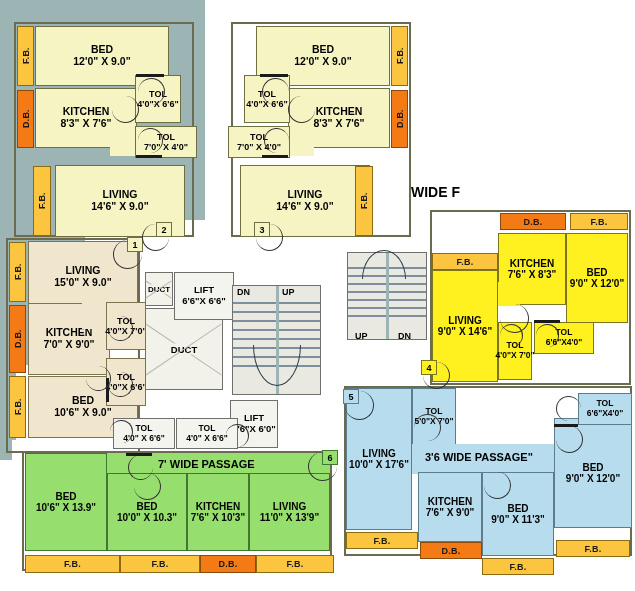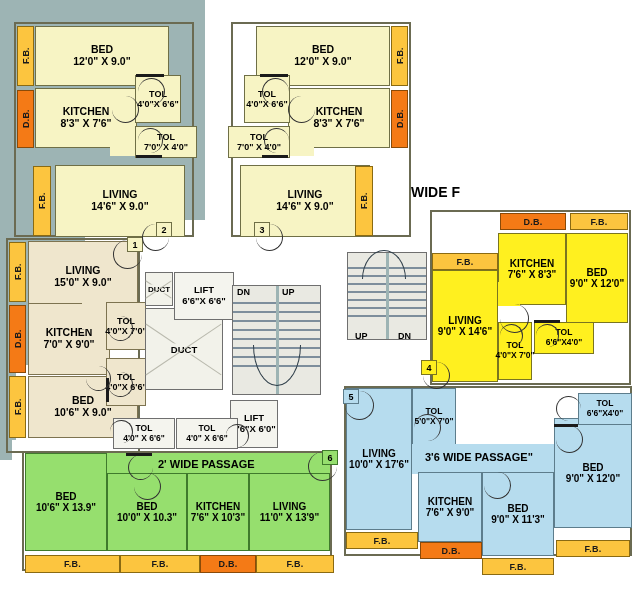--- a/index.html
+++ b/index.html
@@ -362,21 +362,21 @@
   <div class="fb" style="left:482px;top:558px;width:72px;height:17px;font-size:9px;">
       <span>F.B.</span>
     </div>
   <div class="fb" style="left:556px;top:540px;width:74px;height:17px;font-size:9px;">
       <span>F.B.</span>
     </div>
 
   <div class="frame" style="left:22px;top:451px;width:310px;height:120px;"></div>
 
   <div class="rm grn" style="left:25px;top:453px;width:305px;height:24px;border:none;"></div>
-  <div class="lbl" style="left:158px;top:458px;font-size:11px;">2' WIDE PASSAGE</div>
+  <div class="lbl" style="left:158px;top:458px;font-size:11px;">7' WIDE PASSAGE</div>
 
   <div class="rm grn" style="left:25px;top:453px;width:82px;height:98px;font-size:10px;">
     <span class="n">BED</span>
     <span class="d">10'6" X 13.9"</span>
   </div>
 
   <div class="rm grn" style="left:107px;top:473px;width:80px;height:78px;font-size:10px;">
     <span class="n">BED</span>
     <span class="d">10'0" X 10.3"</span>
   </div>

